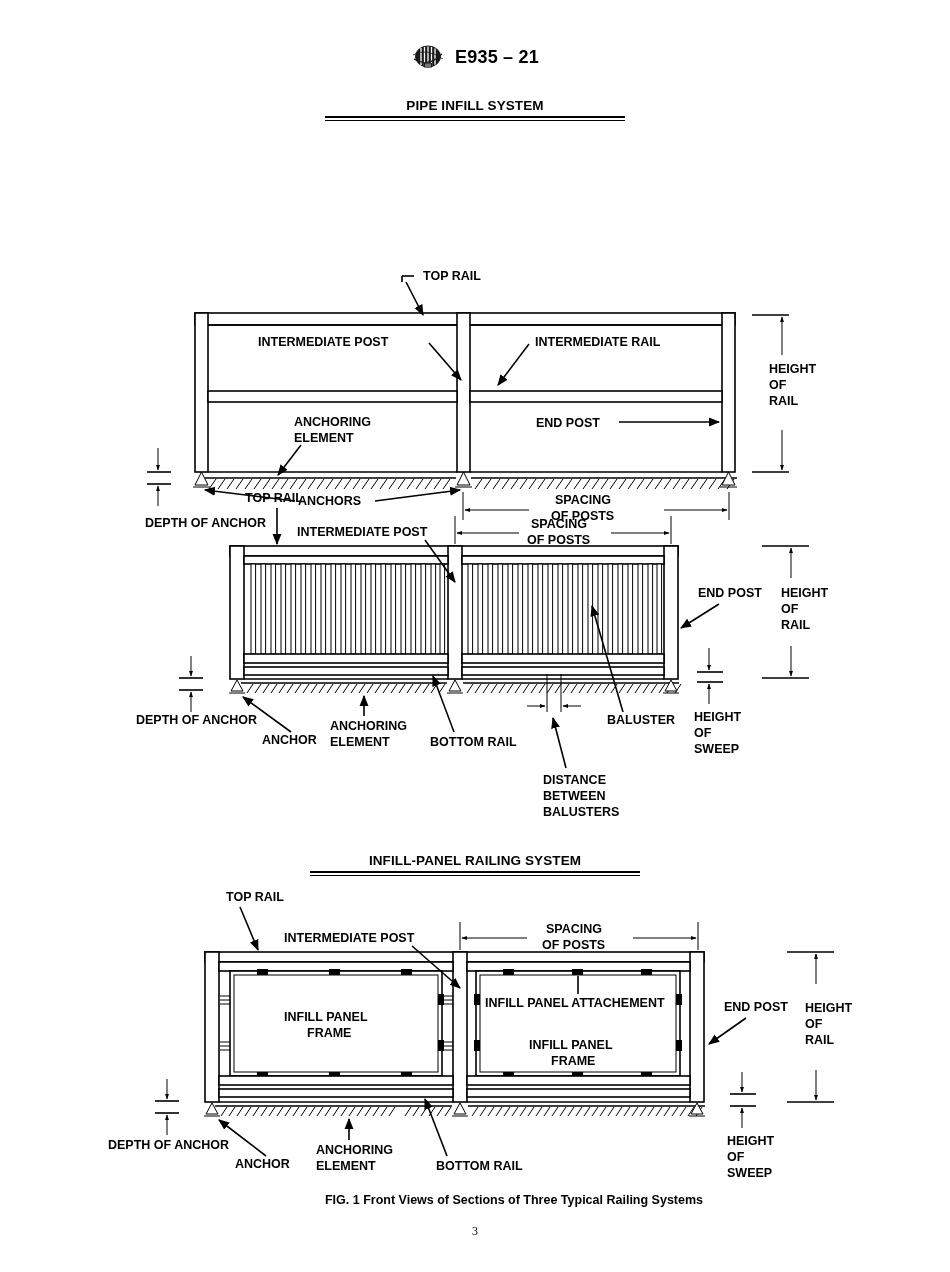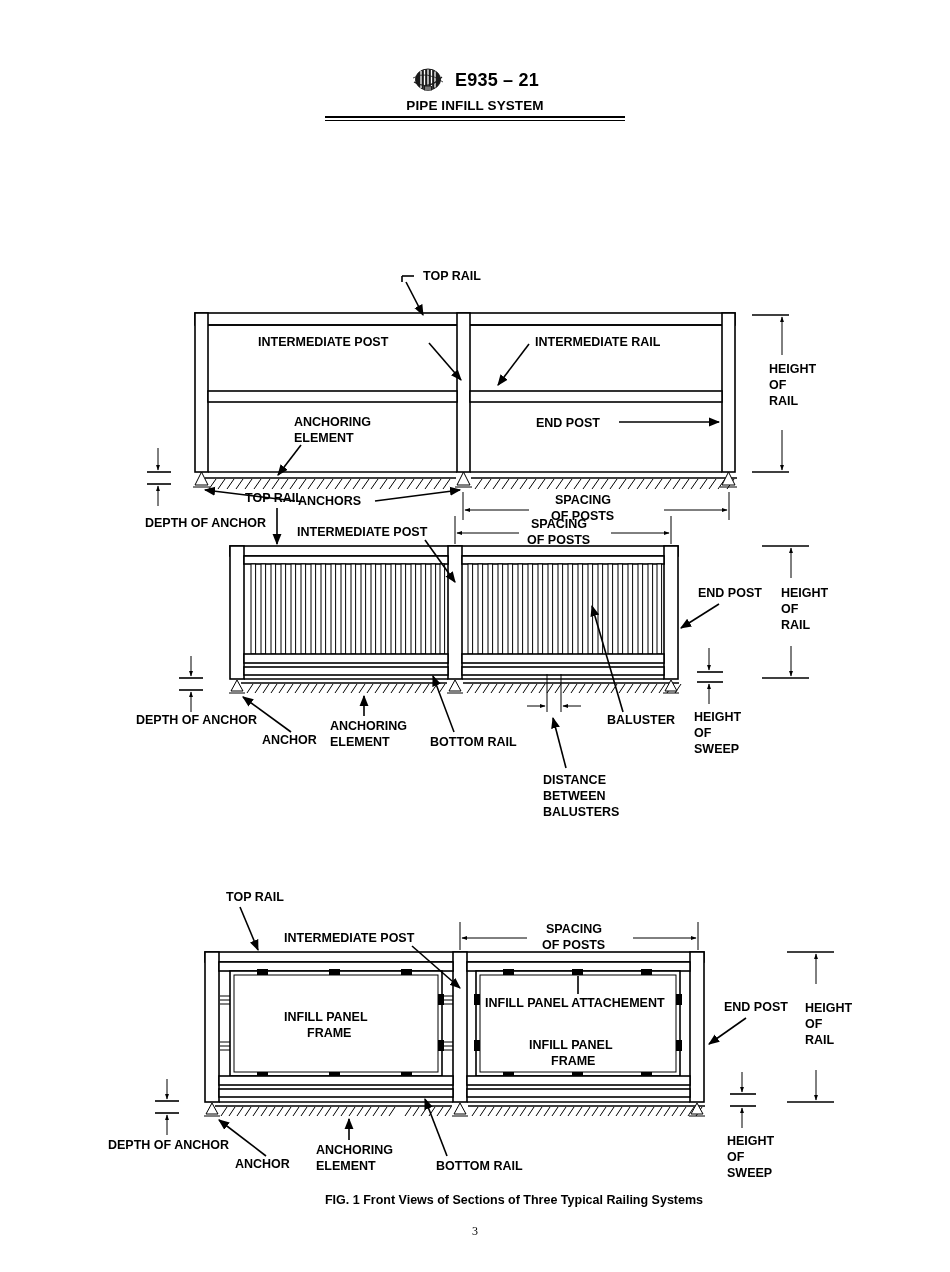--- a/index.html
+++ b/index.html
@@ -7,21 +7,21 @@
     width:950px;height:1272px;position:relative;
     font-family:"Liberation Sans", sans-serif;
     color:#000;
     -webkit-font-smoothing:antialiased;
   }
   .page{position:relative;width:950px;height:1272px;overflow:hidden;}
 
   
   .header{
     position:absolute;top:44px;left:0;width:950px;
-    display:flex;align-items:center;justify-content:center;gap:10px;margin-top:23px;
+    display:flex;align-items:center;justify-content:center;gap:10px;
   }
   .astm-logo{width:34px;height:26px;display:block;}
   .doc-id{font-size:18px;font-weight:bold;letter-spacing:.2px;}
 
   
   .sec-title{
     position:absolute;
     font-size:13.5px;font-weight:bold;letter-spacing:.1px;
     text-align:center;white-space:nowrap;
   }
@@ -467,20 +467,25 @@
           <text class="lbl" x="524" y="322">BETWEEN</text>
           <text class="lbl" x="524" y="338">BALUSTERS</text>
         </g>
 
         <text class="lbl" x="588" y="246">BALUSTER</text>
         <line class="ln med" x1="604" y1="234" x2="573" y2="128" marker-end="url(#ah)"></line>
       </g>
     </svg>
   </div>
 
+  <div class="sec-title" style="top:853px; left:310px; width:330px;">
+    <span class="txt">INFILL-PANEL RAILING SYSTEM</span>
+    <span class="rule1"></span>
+    <span class="rule2"></span>
+  </div>
 
   <div class="diagram" style="top:880px;left:0;">
     <svg width="950" height="320" viewBox="0 0 950 320">
 
       <g>
 
         <rect class="fillw med" x="186" y="72" width="499" height="10"></rect>
 
         <rect class="fillw med" x="186" y="72" width="14" height="150"></rect>
         <rect class="fillw med" x="434" y="72" width="14" height="150"></rect>

